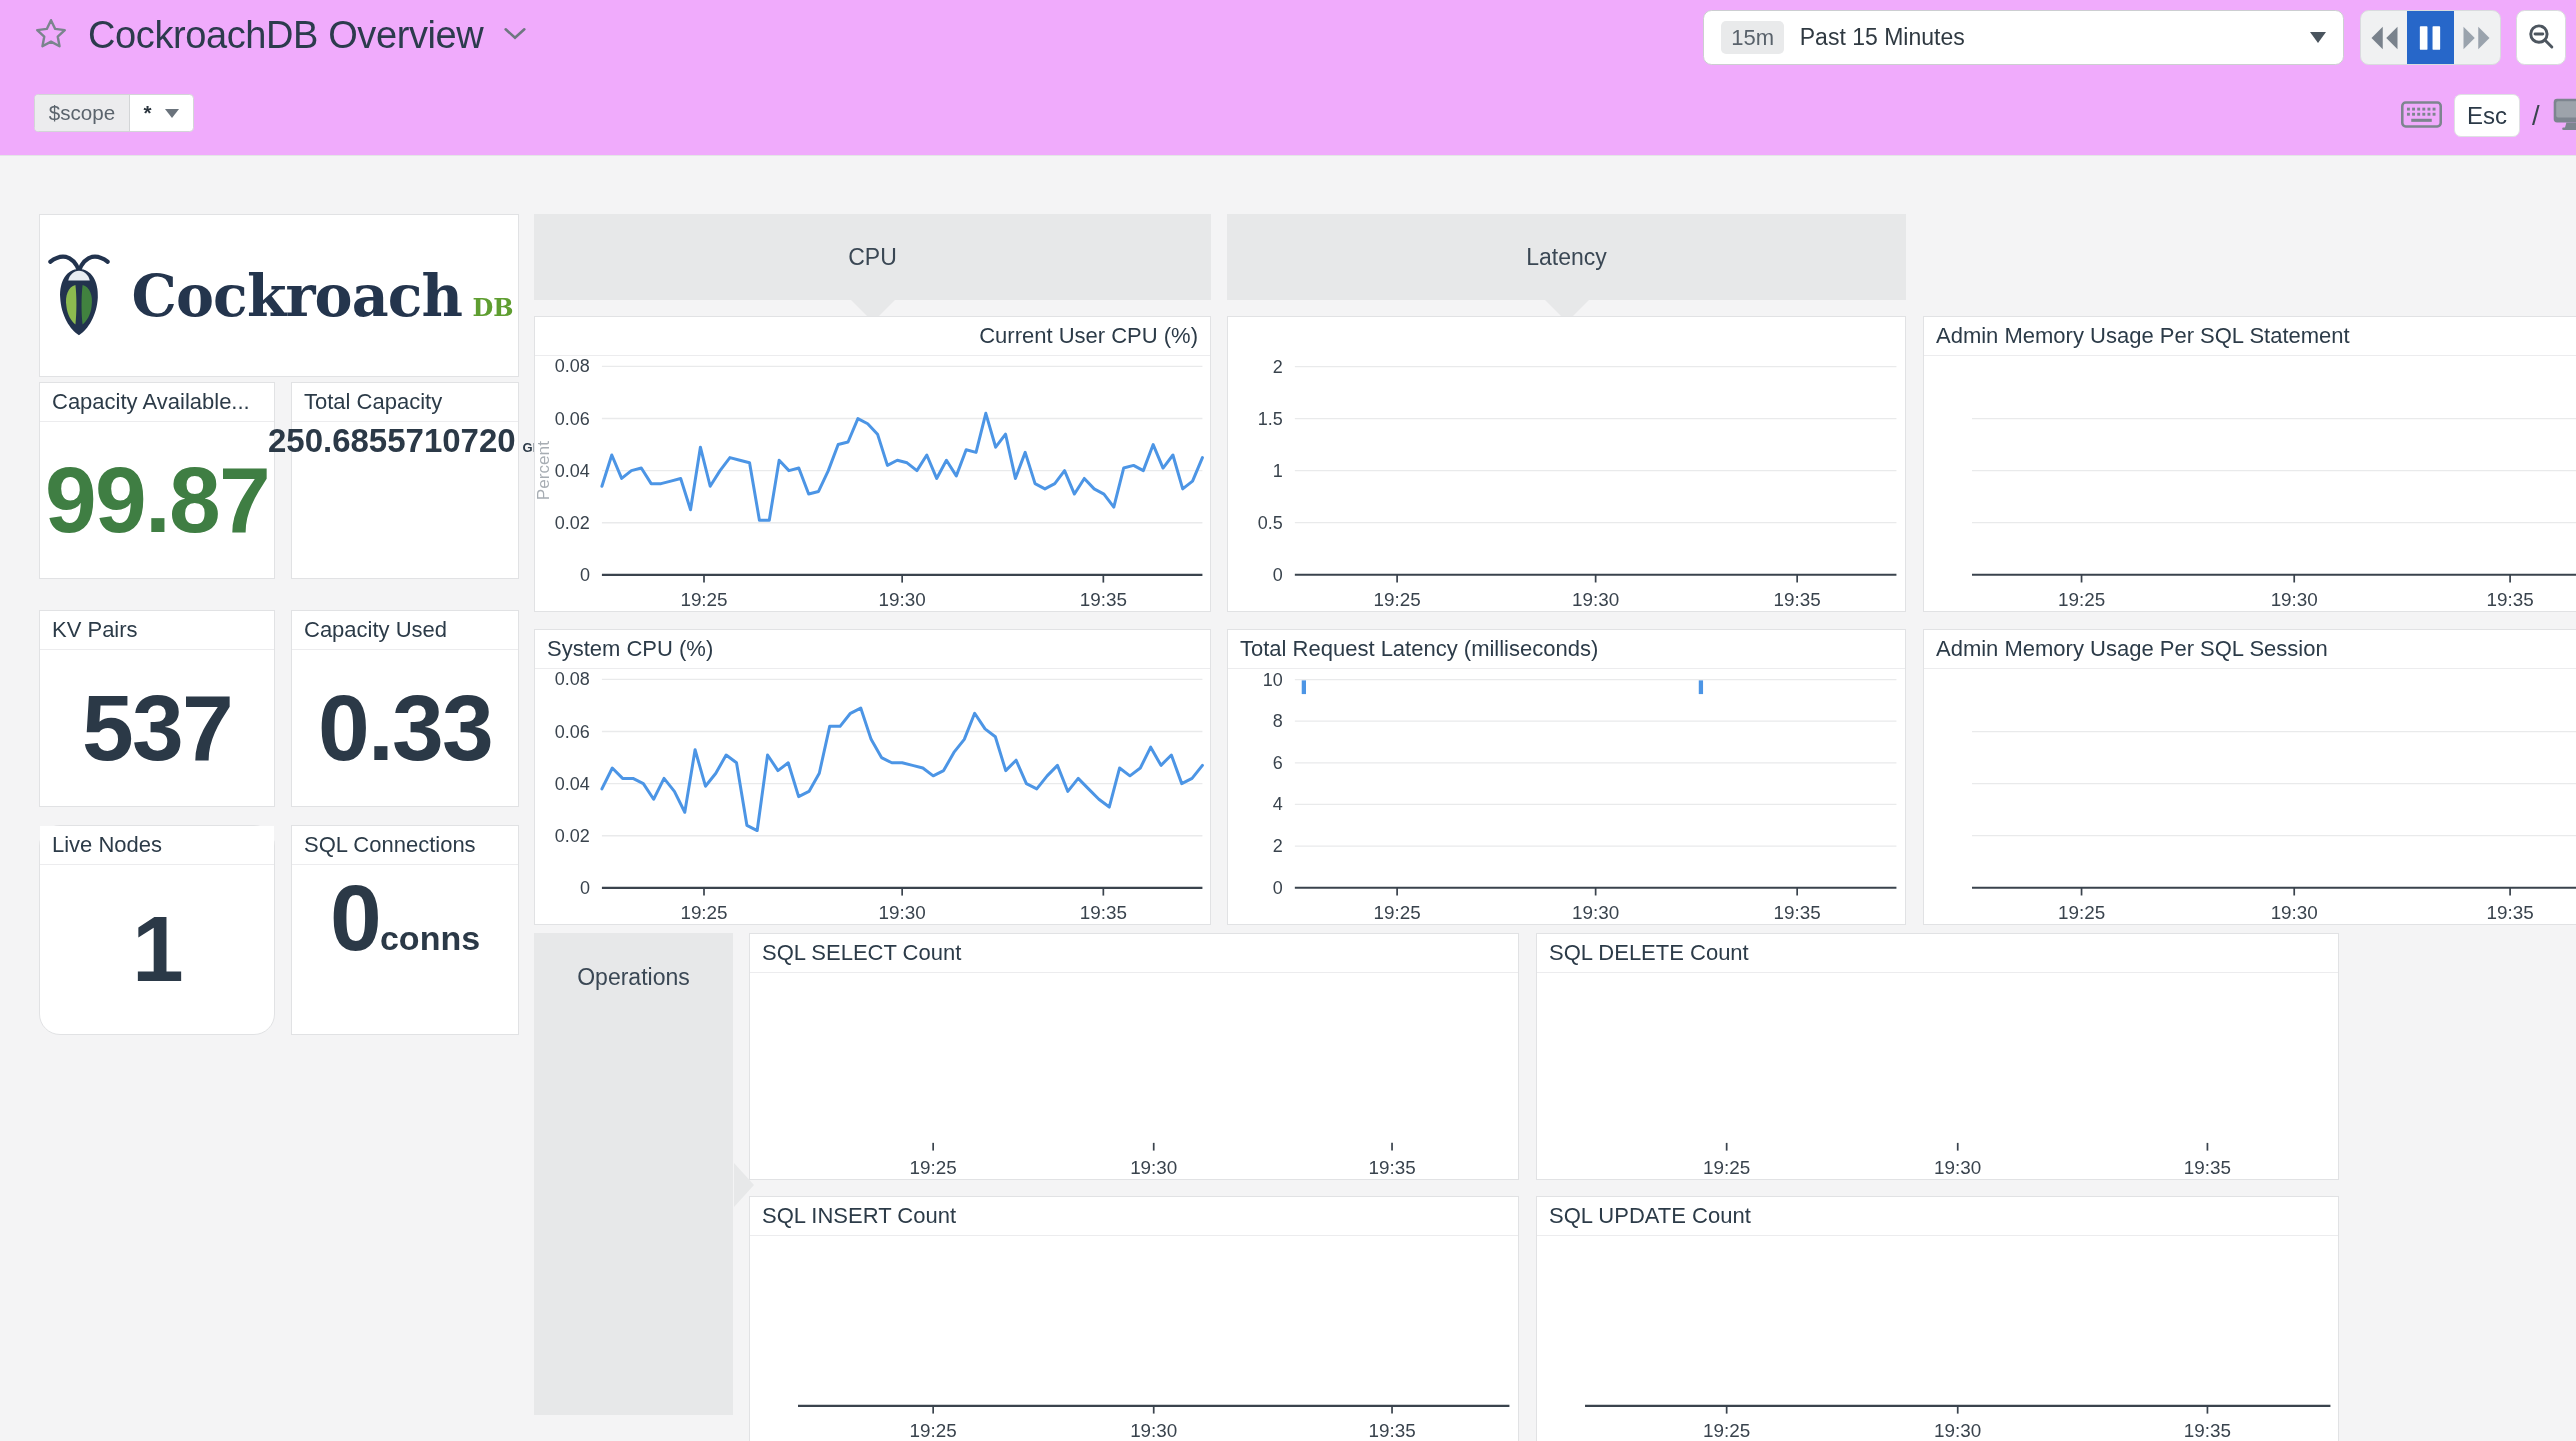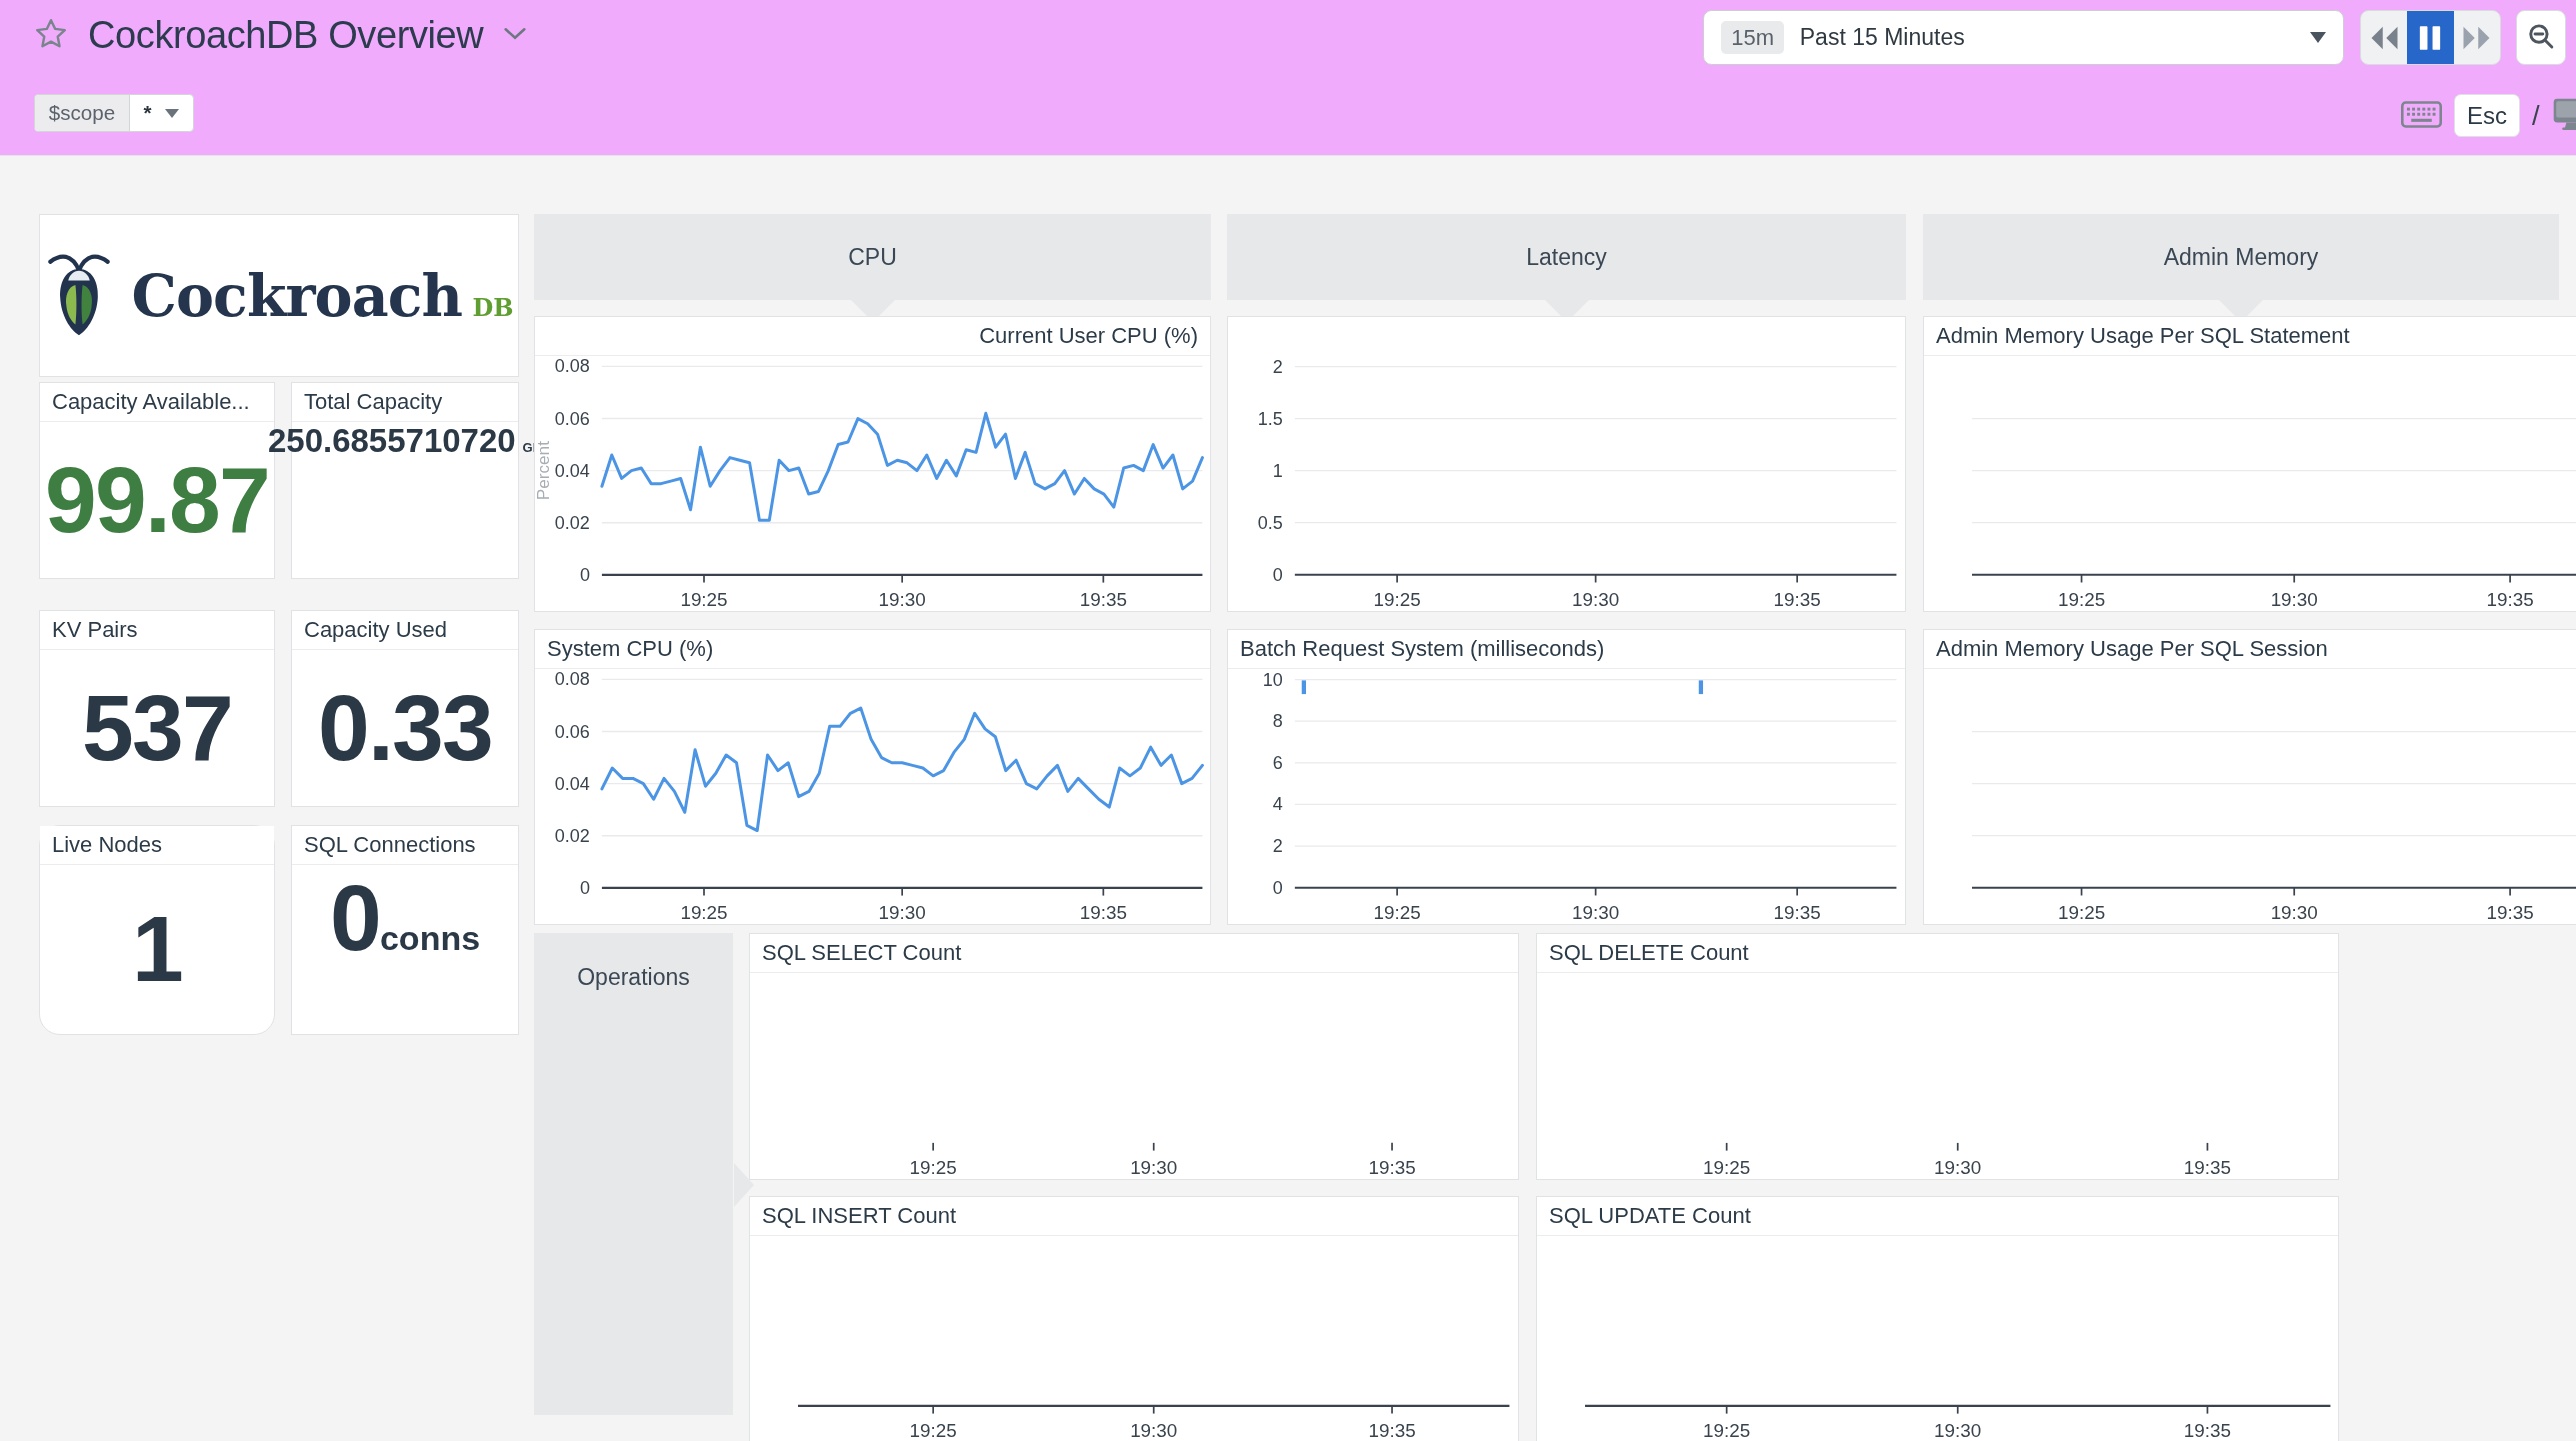--- a/index.html
+++ b/index.html
@@ -255,21 +255,20 @@
   <section class="card" style="left:291px;top:825px;width:228px;height:210px;">
     <div class="card-title">SQL Connections</div>
     <div class="card-value v-baseline">
       <span class="num-big">0</span>
         <span class="unit-lg">conns</span>
     </div>
   </section>
 
   <div class="group-header" style="left:534px;top:214px;width:677px;">CPU</div>
   <div class="group-header" style="left:1227px;top:214px;width:679px;">Latency</div>
-  <div class="group-header" style="left:1923px;top:214px;width:636px;">Admin Memory</div>
   <div class="ops-tab">Operations</div>
 
   <section class="panel" style="left:534px;top:316px;width:677px;height:296px;text-align:right;">
     <div class="panel-title">Current User CPU (%)</div>
     <div class="panel-body"><svg width="676" height="255" viewBox="0 0 788 297">
           <line x1="78" y1="255" x2="778" y2="255" stroke="#3a434d" stroke-width="2.5"></line>
           <text x="64" y="262" text-anchor="end" fill="#39434d" font-size="21">0</text>
           <line x1="78" y1="194.25" x2="778" y2="194.25" stroke="#e9eaeb" stroke-width="1.5"></line>
           <text x="64" y="201.25" text-anchor="end" fill="#39434d" font-size="21">0.02</text>
           <line x1="78" y1="133.5" x2="778" y2="133.5" stroke="#e9eaeb" stroke-width="1.5"></line>
@@ -327,21 +326,21 @@
           <line x1="197.34" y1="255" x2="197.34" y2="264" stroke="#3a434d" stroke-width="2"></line>
           <text x="197.34" y="291" text-anchor="middle" fill="#39434d" font-size="22">19:25</text>
           <line x1="429" y1="255" x2="429" y2="264" stroke="#3a434d" stroke-width="2"></line>
           <text x="429" y="291" text-anchor="middle" fill="#39434d" font-size="22">19:30</text>
           <line x1="664.17" y1="255" x2="664.17" y2="264" stroke="#3a434d" stroke-width="2"></line>
           <text x="664.17" y="291" text-anchor="middle" fill="#39434d" font-size="22">19:35</text>
         </svg></div>
   </section>
 
   <section class="panel" style="left:1227px;top:629px;width:679px;height:296px;">
-    <div class="panel-title">Batch Request System (milliseconds)</div>
+    <div class="panel-title">Total Request Latency (milliseconds)</div>
     <div class="panel-body"><svg width="677" height="255" viewBox="0 0 790 297">
           <line x1="78" y1="255" x2="780" y2="255" stroke="#3a434d" stroke-width="2.5"></line>
           <text x="64" y="262" text-anchor="end" fill="#39434d" font-size="21">0</text>
           <line x1="78" y1="206.4" x2="780" y2="206.4" stroke="#e9eaeb" stroke-width="1.5"></line>
           <text x="64" y="213.4" text-anchor="end" fill="#39434d" font-size="21">2</text>
           <line x1="78" y1="157.79999999999998" x2="780" y2="157.79999999999998" stroke="#e9eaeb" stroke-width="1.5"></line>
           <text x="64" y="164.79999999999998" text-anchor="end" fill="#39434d" font-size="21">4</text>
           <line x1="78" y1="109.2" x2="780" y2="109.2" stroke="#e9eaeb" stroke-width="1.5"></line>
           <text x="64" y="116.2" text-anchor="end" fill="#39434d" font-size="21">6</text>
           <line x1="78" y1="60.59999999999999" x2="780" y2="60.59999999999999" stroke="#e9eaeb" stroke-width="1.5"></line>

